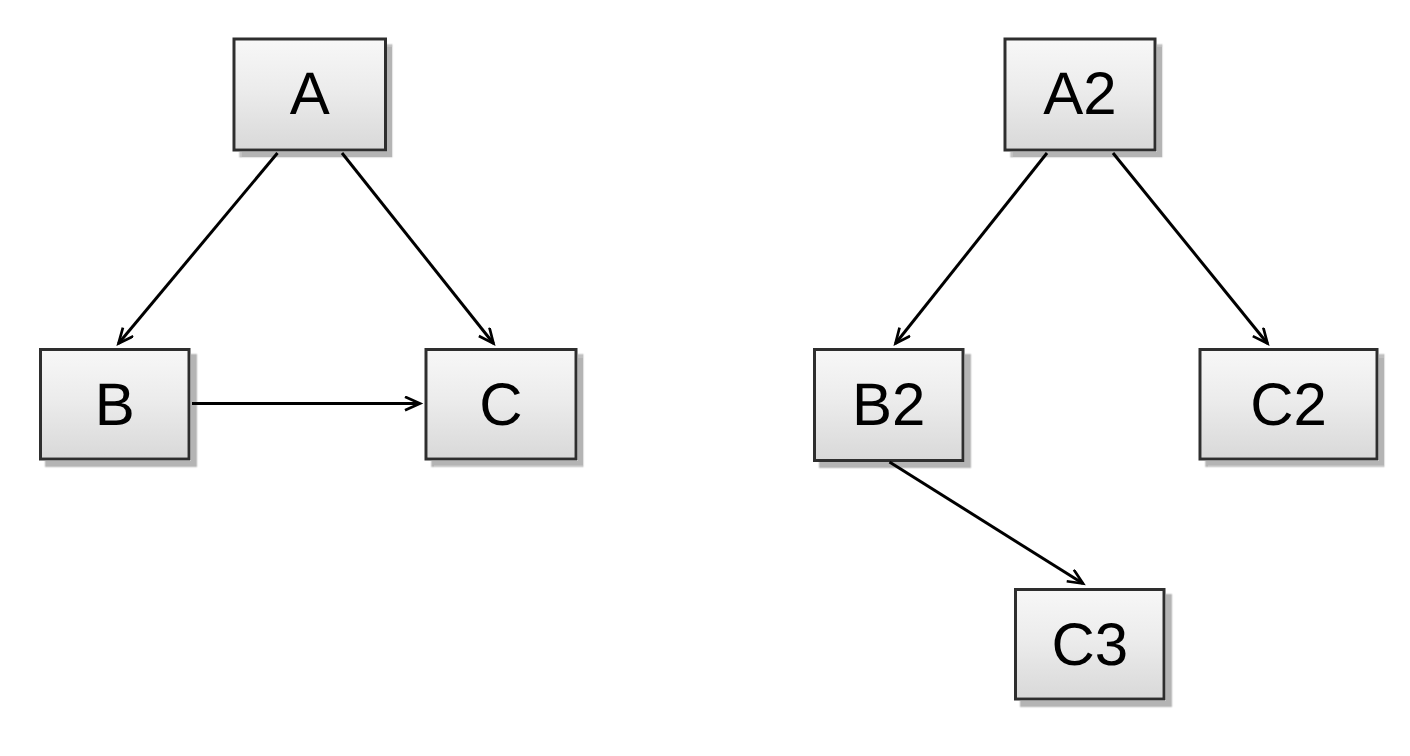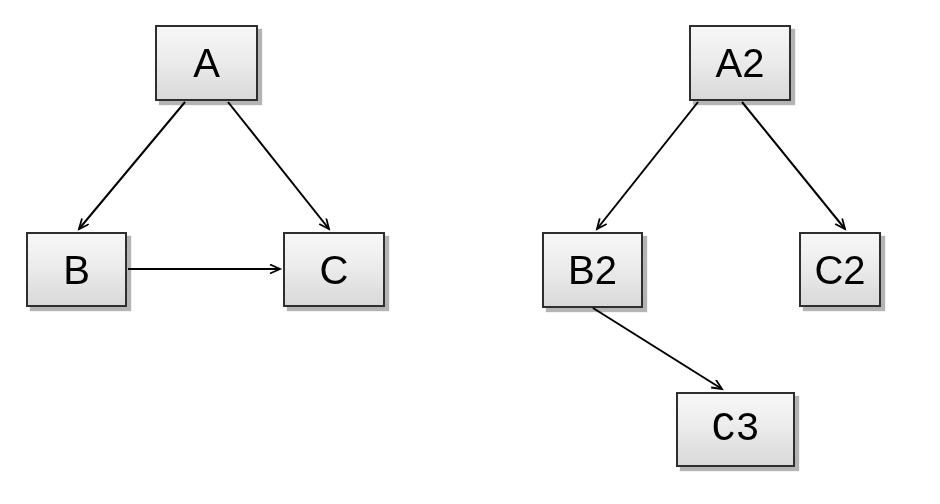--- a/index.html
+++ b/index.html
@@ -65,26 +65,26 @@
   <div id="node-layer">
       <div class="node" style="left: 155px; top: 25px; width: 103px; height: 76px;">
         <span class="label">A</span>
       </div>
       <div class="node" style="left: 26px; top: 232px; width: 101px; height: 75px;">
         <span class="label">B</span>
       </div>
       <div class="node" style="left: 283px; top: 232px; width: 102px; height: 75px;">
         <span class="label">C</span>
       </div>
-      <div class="node" style="left: 669px; top: 25px; width: 102px; height: 76px; margin-left: 20px;">
+      <div class="node" style="left: 669px; top: 25px; width: 102px; height: 76px;">
         <span class="label">A2</span>
       </div>
       <div class="node" style="left: 542px; top: 232px; width: 101px; height: 76px;">
         <span class="label">B2</span>
       </div>
-      <div class="node" style="left: 799px; top: 232px; width: 82px; height: 75px; text-align: right;">
+      <div class="node" style="left: 799px; top: 232px; width: 120px; height: 75px; text-align: right;">
         <span class="label">C2</span>
       </div>
-      <div class="node" style="left: 676px; top: 392px; width: 119px; height: 75px; font-family: Liberation Mono, monospace;">
+      <div class="node" style="left: 676px; top: 392px; width: 101px; height: 75px;">
         <span class="label">C3</span>
       </div>
     </div>
 </div>
 
 </body></html>

